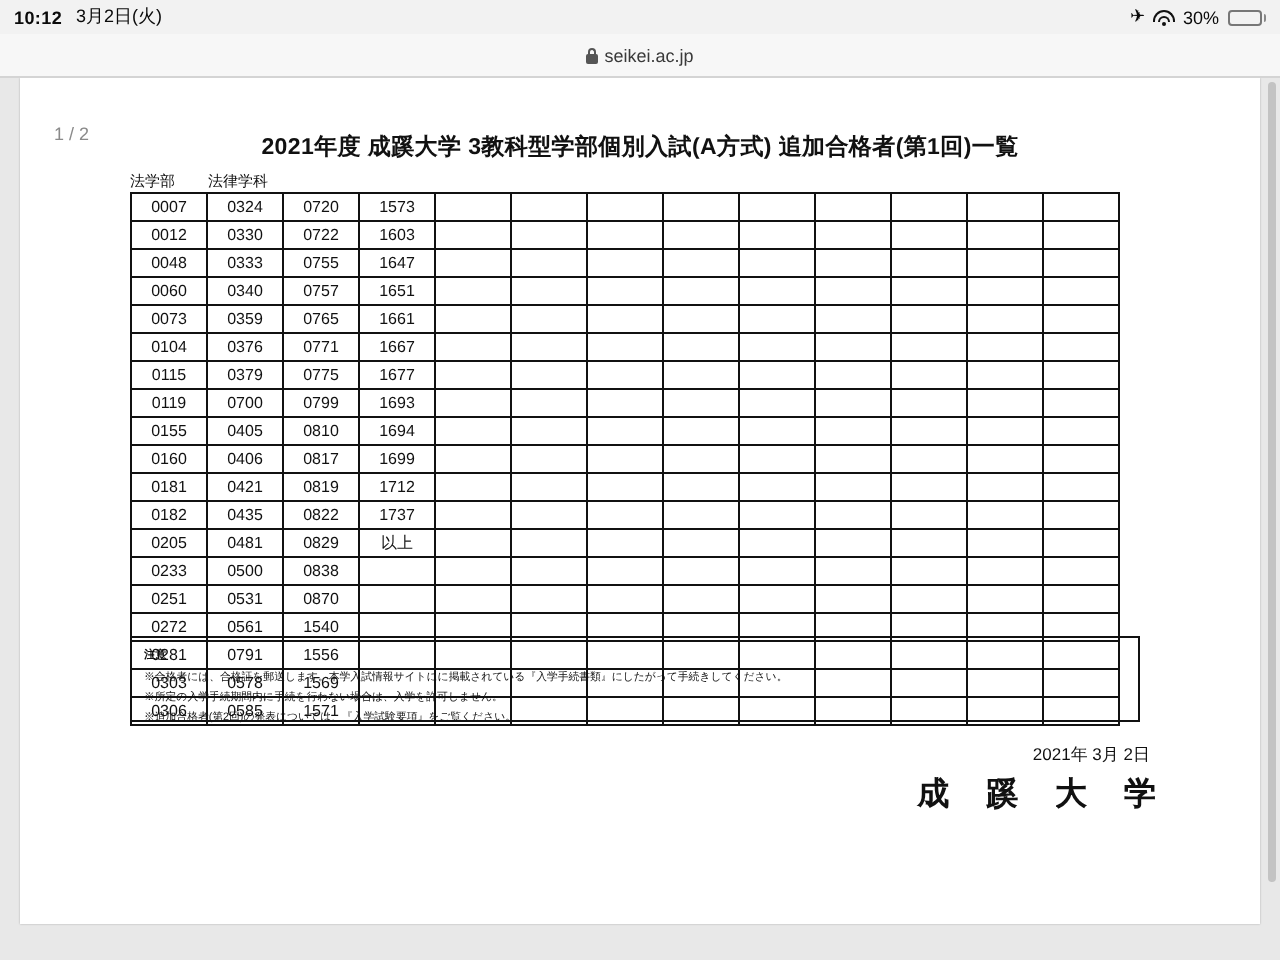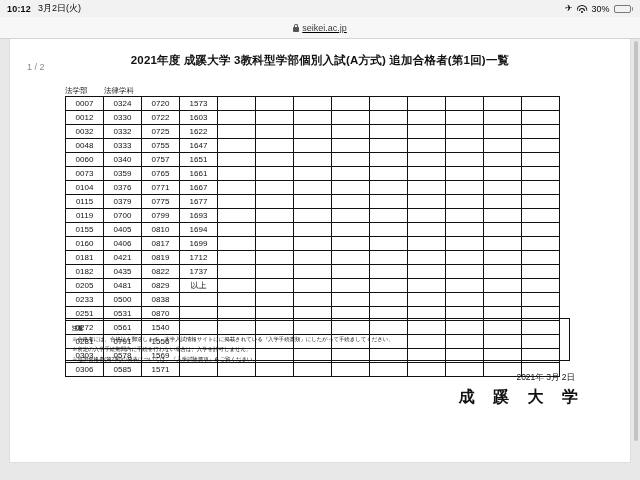--- a/index.html
+++ b/index.html
@@ -45,21 +45,21 @@
   }
   .batt-fill { height: 100%; width: 30%; background: #111; border-radius: 1px; }
   .batt-cap { width: 1.5px; height: 4px; background: #888; border-radius: 0 1px 1px 0; }
 
   
   .toolbar {
     position: absolute; top: 17px; left: 0;
     width: 640px; height: 22px;
     background: #f7f7f7;
     border-bottom: 1px solid #d4d4d4;
-    display: flex; align-items: center; justify-content: center; text-decoration: underline;
+    display: flex; align-items: center; justify-content: center;
   }
   .urlbox {
     display: flex; align-items: center; gap: 3px;
     font-size: 9px; color: #3a3a3a;
   }
   .lock-icon { display: inline-block; width: 6px; height: 8px; position: relative; }
   .lock-icon .body { position: absolute; bottom: 0; left: 0; width: 6px; height: 5px; background: #555; border-radius: 1px; }
   .lock-icon .shackle { position: absolute; top: 0; left: 1.2px; width: 3.6px; height: 4px; border: 1px solid #555; border-bottom: none; border-radius: 2px 2px 0 0; }
 
   
@@ -86,21 +86,21 @@
     width: 4px; height: 423px;
   }
   .scrollthumb {
     position: absolute; top: 2px; left: 0;
     width: 4px; height: 400px;
     background: #c3c3c3; border-radius: 2px;
   }
 
   
   .doc-title {
-    position: absolute; top: 14px; left: 0; width: 620px;
+    position: absolute; top: 27px; left: 0; width: 620px;
     text-align: center;
     font-size: 11.5px; font-weight: 700; color: #111;
     letter-spacing: .2px;
   }
 
   .colhead {
     position: absolute; top: 47px; left: 55px;
     font-size: 7.5px; color: #111;
     display: flex; gap: 9px;
   }
@@ -218,35 +218,20 @@
               <td class="empty"></td>
               <td class="empty"></td>
               <td class="empty"></td>
               <td class="empty"></td>
               <td class="empty"></td>
               <td class="empty"></td>
               <td class="empty"></td>
               <td class="empty"></td>
             </tr>
             <tr>
-              <td>0032</td>
-              <td>0332</td>
-              <td>0725</td>
-              <td>1622</td>
-              <td class="empty"></td>
-              <td class="empty"></td>
-              <td class="empty"></td>
-              <td class="empty"></td>
-              <td class="empty"></td>
-              <td class="empty"></td>
-              <td class="empty"></td>
-              <td class="empty"></td>
-              <td class="empty"></td>
-            </tr>
-            <tr>
               <td>0048</td>
               <td>0333</td>
               <td>0755</td>
               <td>1647</td>
               <td class="empty"></td>
               <td class="empty"></td>
               <td class="empty"></td>
               <td class="empty"></td>
               <td class="empty"></td>
               <td class="empty"></td>

